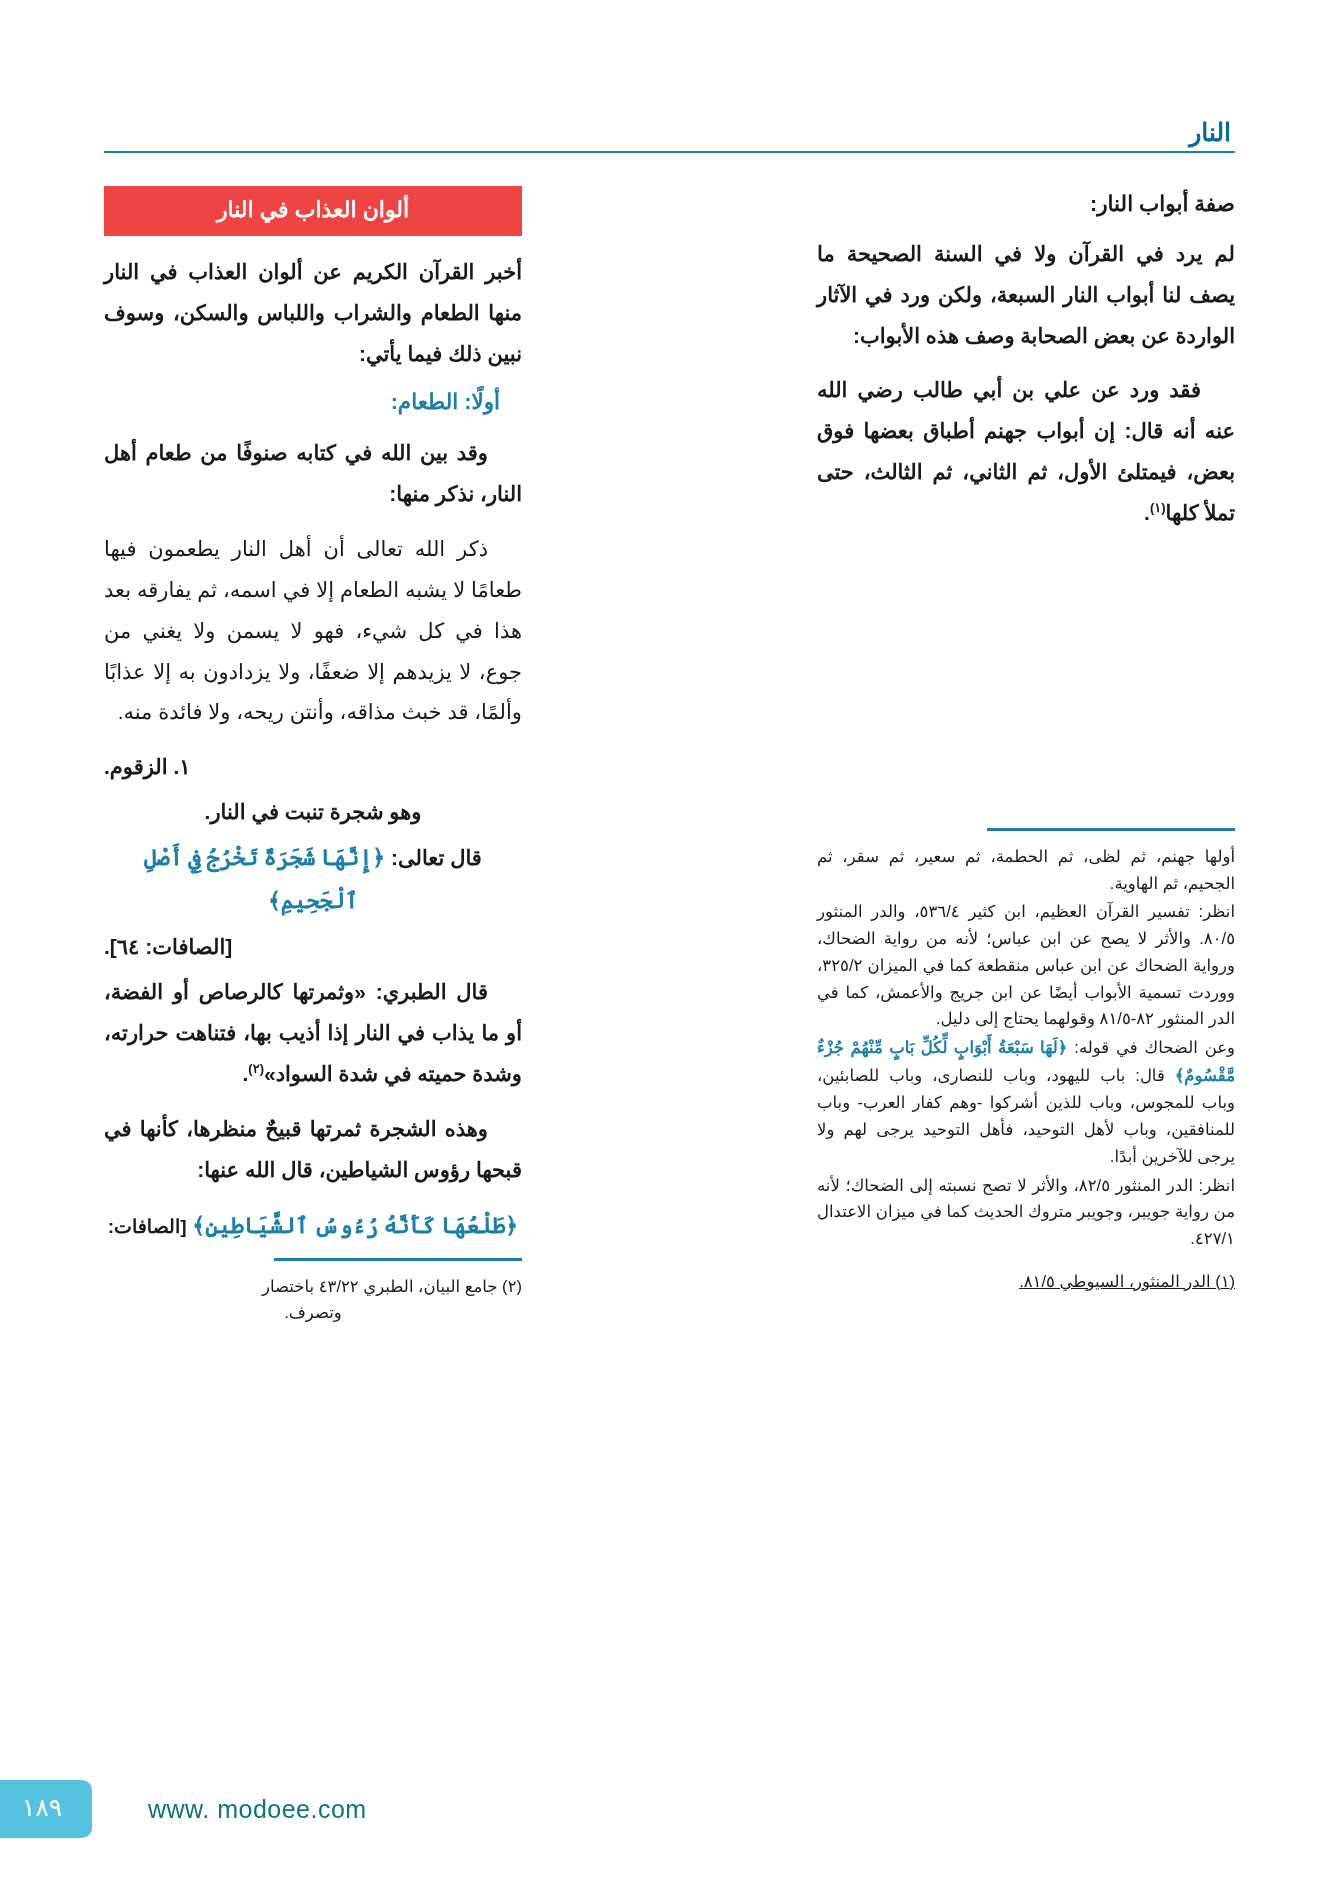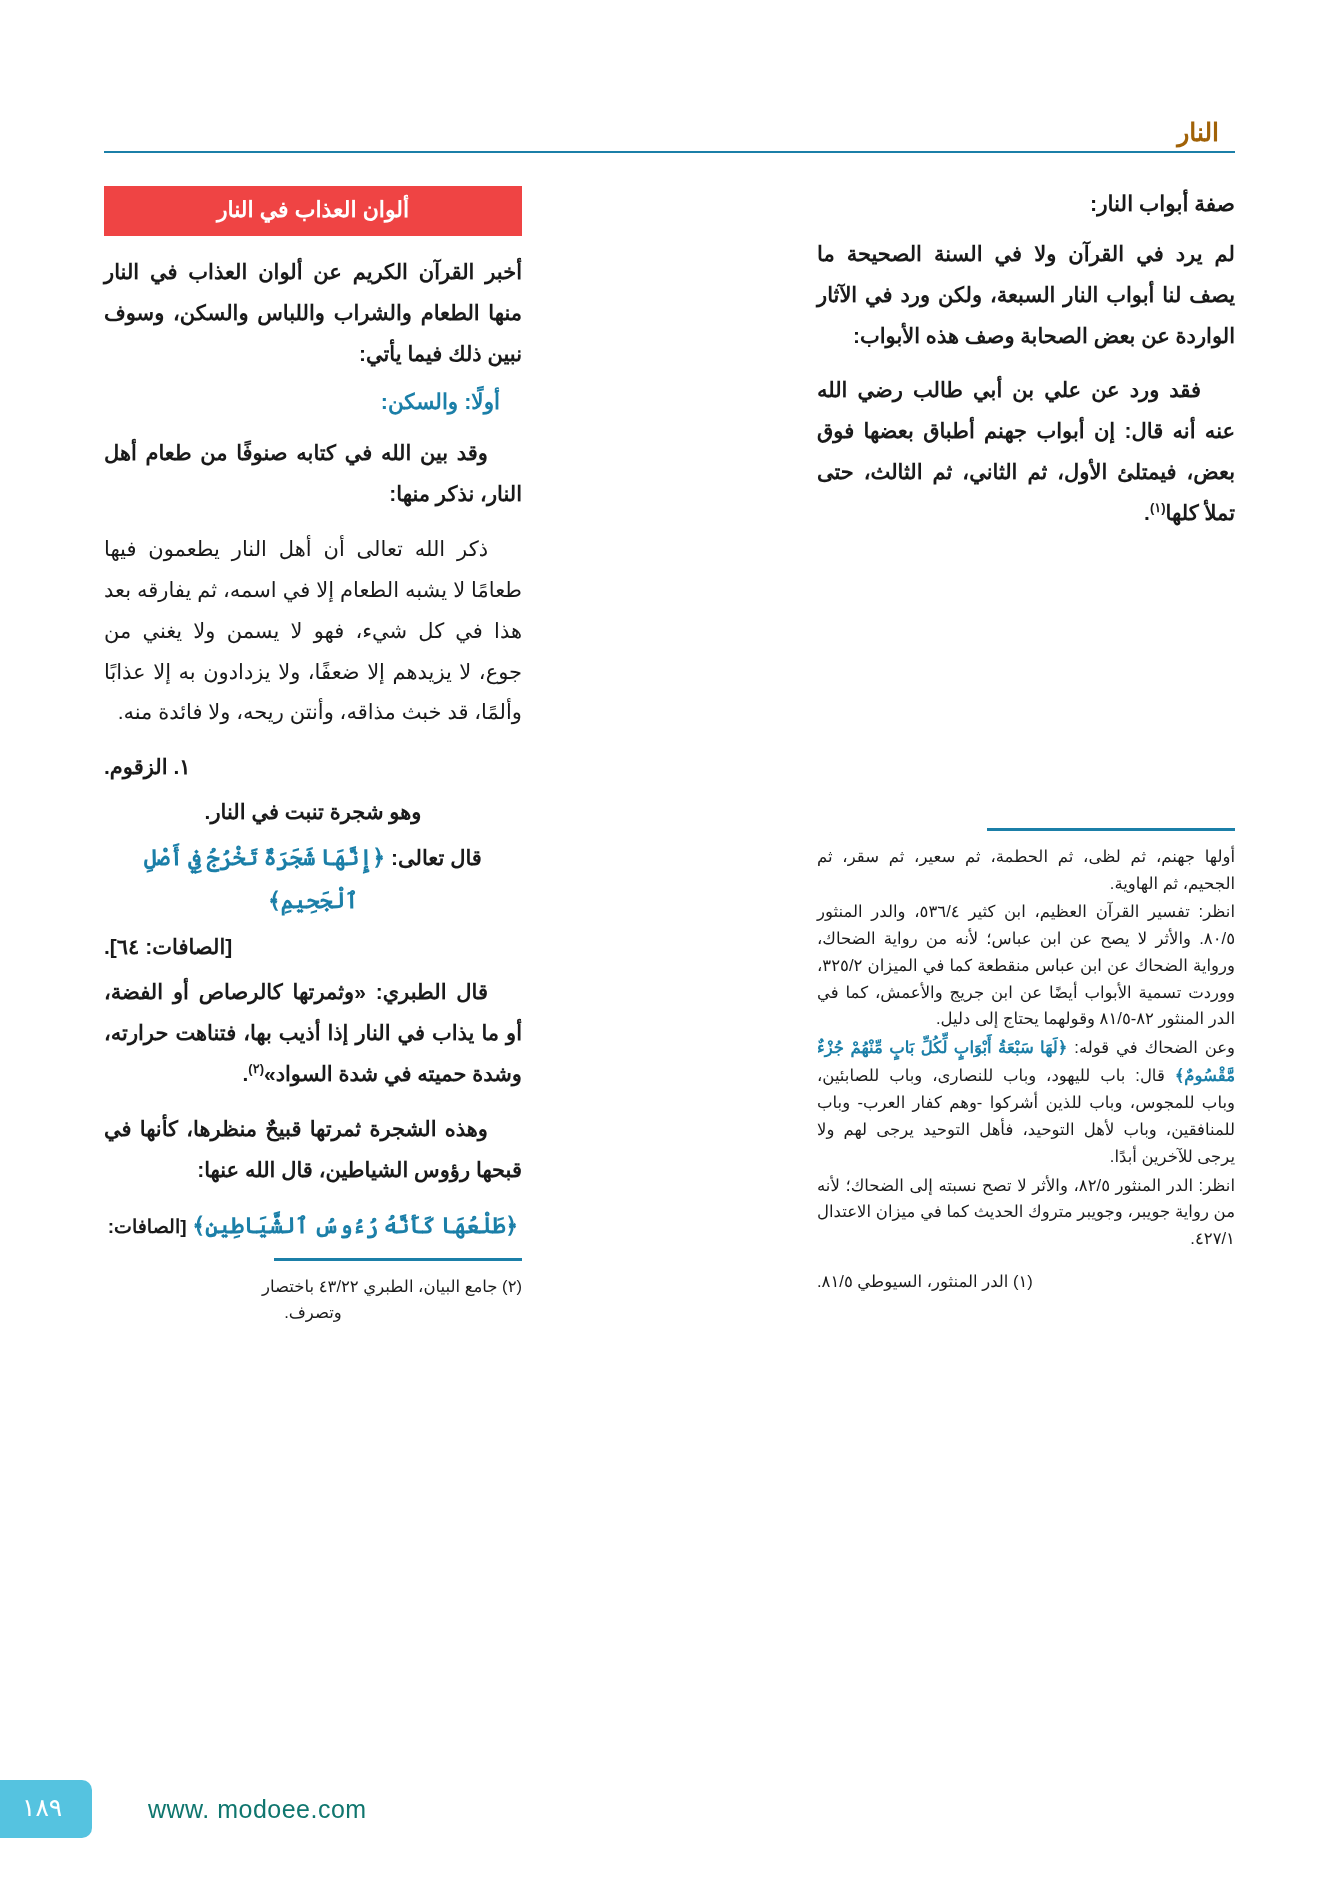--- a/index.html
+++ b/index.html
@@ -24,24 +24,24 @@
   .header {
     position: absolute;
     top: 118px;
     right: 104px;
     left: 104px;
     height: 36px;
   }
   .header-title {
     position: absolute;
     top: 0;
-    right: 16px;
+    right: 4px;
     font-size: 25px;
     font-weight: bold;
-    color: #a16207;
+    color: #0369a1;
     letter-spacing: 0;
   }
   .header-rule {
     position: absolute;
     right: 0;
     left: 0;
     top: 33px;
     height: 2px;
     background: #1b7fa8;
   }
@@ -221,32 +221,32 @@
       <p class="fn-text">انظر: تفسير القرآن العظيم، ابن كثير ٥٣٦/٤، والدر المنثور ٨٠/٥. والأثر لا يصح عن ابن عباس؛ لأنه من رواية الضحاك، ورواية الضحاك عن ابن عباس منقطعة كما في الميزان ٣٢٥/٢، ووردت تسمية الأبواب أيضًا عن ابن جريج والأعمش، كما في الدر المنثور ٨٢-٨١/٥ وقولهما يحتاج إلى دليل.</p>
 
       <p class="fn-text">
         <span>وعن الضحاك في قوله:</span>
         <span class="quran-inline">﴿لَهَا سَبْعَةُ أَبْوَابٍ لِّكُلِّ بَابٍ مِّنْهُمْ جُزْءٌ مَّقْسُومٌ﴾</span>
         <span>قال: باب لليهود، وباب للنصارى، وباب للصابئين، وباب للمجوس، وباب للذين أشركوا -وهم كفار العرب- وباب للمنافقين، وباب لأهل التوحيد، فأهل التوحيد يرجى لهم ولا يرجى للآخرين أبدًا.</span>
       </p>
 
       <p class="fn-text">انظر: الدر المنثور ٨٢/٥، والأثر لا تصح نسبته إلى الضحاك؛ لأنه من رواية جويبر، وجويبر متروك الحديث كما في ميزان الاعتدال ٤٢٧/١.</p>
 
-      <p class="fn-item" style="margin-top:16px; text-align:left;">(١) الدر المنثور، السيوطي ٨١/٥.</p>
+      <p class="fn-item" style="margin-top:16px; text-align:right;text-decoration:underline;">(١) الدر المنثور، السيوطي ٨١/٥.</p>
     </div>
 
   </div>
 
   <div class="col col-left">
 
     <div class="band">ألوان العذاب في النار</div>
 
     <p class="body">أخبر القرآن الكريم عن ألوان العذاب في النار منها الطعام والشراب واللباس والسكن، وسوف نبين ذلك فيما يأتي:</p>
 
-    <div class="sub-blue">أولًا: والسكن:</div>
+    <div class="sub-blue">أولًا: الطعام:</div>
 
     <p class="body indent">وقد بين الله في كتابه صنوفًا من طعام أهل النار، نذكر منها:</p>
 
     <p class="body thin indent">ذكر الله تعالى أن أهل النار يطعمون فيها طعامًا لا يشبه الطعام إلا في اسمه، ثم يفارقه بعد هذا في كل شيء، فهو لا يسمن ولا يغني من جوع، لا يزيدهم إلا ضعفًا، ولا يزدادون به إلا عذابًا وألمًا، قد خبث مذاقه، وأنتن ريحه، ولا فائدة منه.</p>
 
     <p class="right-line" style="text-align:left;">١. الزقوم.</p>
     <p class="center-line">وهو شجرة تنبت في النار.</p>
 
     <p class="right-line" style="text-align:center;">
       <span>قال تعالى:</span>

